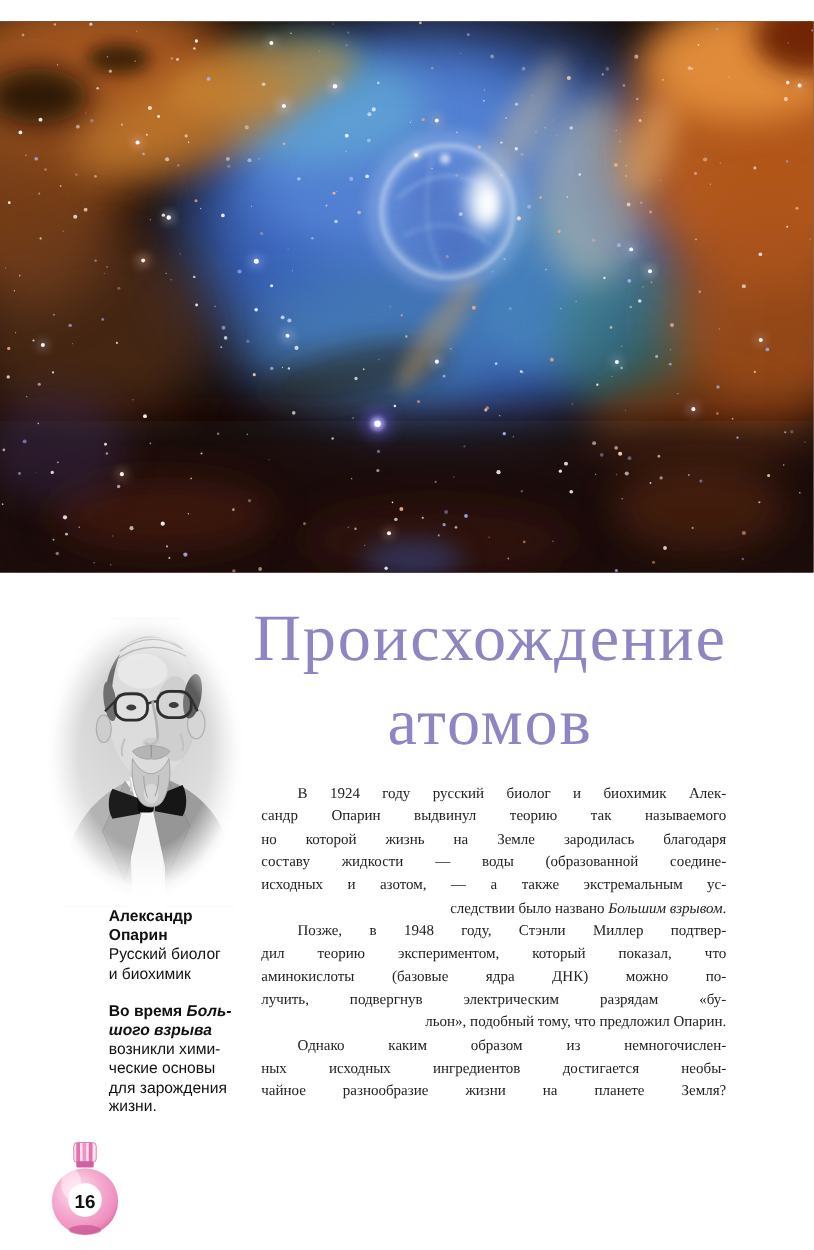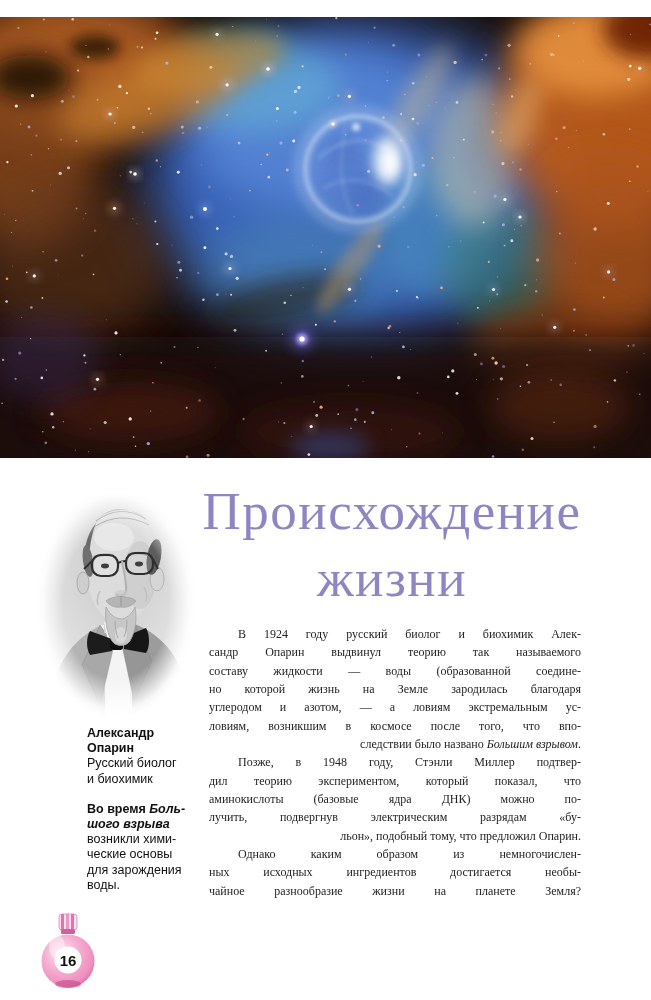--- a/index.html
+++ b/index.html
@@ -515,21 +515,21 @@
         <circle cx="333" cy="107" r="3" fill="#ffe9d0" opacity="0.7" filter="url(#b2)"></circle>
           <circle cx="333" cy="107" r="1.5" fill="#fff"></circle>
         <circle cx="520" cy="200" r="3.5" fill="#d8e4ff" opacity="0.6" filter="url(#b4)"></circle>
           <circle cx="520" cy="200" r="1.6" fill="#fff"></circle>
       </g>
     </svg>
   </div>
 
   <div class="title">
     <div>Происхождение</div>
-    <div>жизни</div>
+    <div>атомов</div>
   </div>
 
   <div class="portrait" aria-label="Чёрно-белый портрет пожилого мужчины в очках, с бородкой, в костюме с галстуком-бабочкой (Александр Опарин)">
     <svg width="160" height="230" viewBox="0 0 160 230" xmlns="http://www.w3.org/2000/svg">
       <defs>
         <radialGradient id="bgGrad" cx="50%" cy="35%" r="75%">
           <stop offset="0%" stop-color="#c9c9c9"></stop>
             <stop offset="50%" stop-color="#dcdcdc"></stop>
             <stop offset="100%" stop-color="#f2f2f2"></stop>
         </radialGradient>
@@ -605,31 +605,30 @@
         <div class="sline"><span class="b">Опарин</span></div>
         <div class="sline"><span>Русский биолог</span></div>
         <div class="sline"><span>и биохимик</span></div>
       </div>
       <div class="sblock">
         <div class="sline"><span class="b">Во время </span><span class="bi">Боль-</span></div>
         <div class="sline"><span class="bi">шого взрыва</span></div>
         <div class="sline"><span>возникли хими-</span></div>
         <div class="sline"><span>ческие основы</span></div>
         <div class="sline"><span>для зарождения</span></div>
-        <div class="sline"><span>воды.</span></div>
+        <div class="sline"><span>жизни.</span></div>
       </div>
     </div>
 
   <div class="article">
       <div class="bline j ind"><span>В 1924 году русский биолог и биохимик Алек-</span></div>
       <div class="bline j"><span>сандр Опарин выдвинул теорию так называемого</span></div>
+      <div class="bline j"><span>но которой жизнь на Земле зародилась благодаря</span></div>
       <div class="bline j"><span>составу жидкости — воды (образованной соедине-</span></div>
-      <div class="bline j"><span>но которой жизнь на Земле зародилась благодаря</span></div>
-      <div class="bline j"><span>углеродом и азотом, — а ловиям экстремальным ус-</span></div>
-      <div class="bline j"><span>ловиям, возникшим в космосе после того, что впо-</span></div>
+      <div class="bline j"><span>исходных и азотом, — а также экстремальным ус-</span></div>
       <div class="bline"><span>следствии было названо </span><span class="it">Большим взрывом</span><span>.</span></div>
       <div class="bline j ind"><span>Позже, в 1948 году, Стэнли Миллер подтвер-</span></div>
       <div class="bline j"><span>дил теорию экспериментом, который показал, что</span></div>
       <div class="bline j"><span>аминокислоты (базовые ядра ДНК) можно по-</span></div>
       <div class="bline j"><span>лучить, подвергнув электрическим разрядам «бу-</span></div>
       <div class="bline"><span>льон», подобный тому, что предложил Опарин.</span></div>
       <div class="bline j ind"><span>Однако каким образом из немногочислен-</span></div>
       <div class="bline j"><span>ных исходных ингредиентов достигается необы-</span></div>
       <div class="bline j"><span>чайное разнообразие жизни на планете Земля?</span></div>
     </div>

